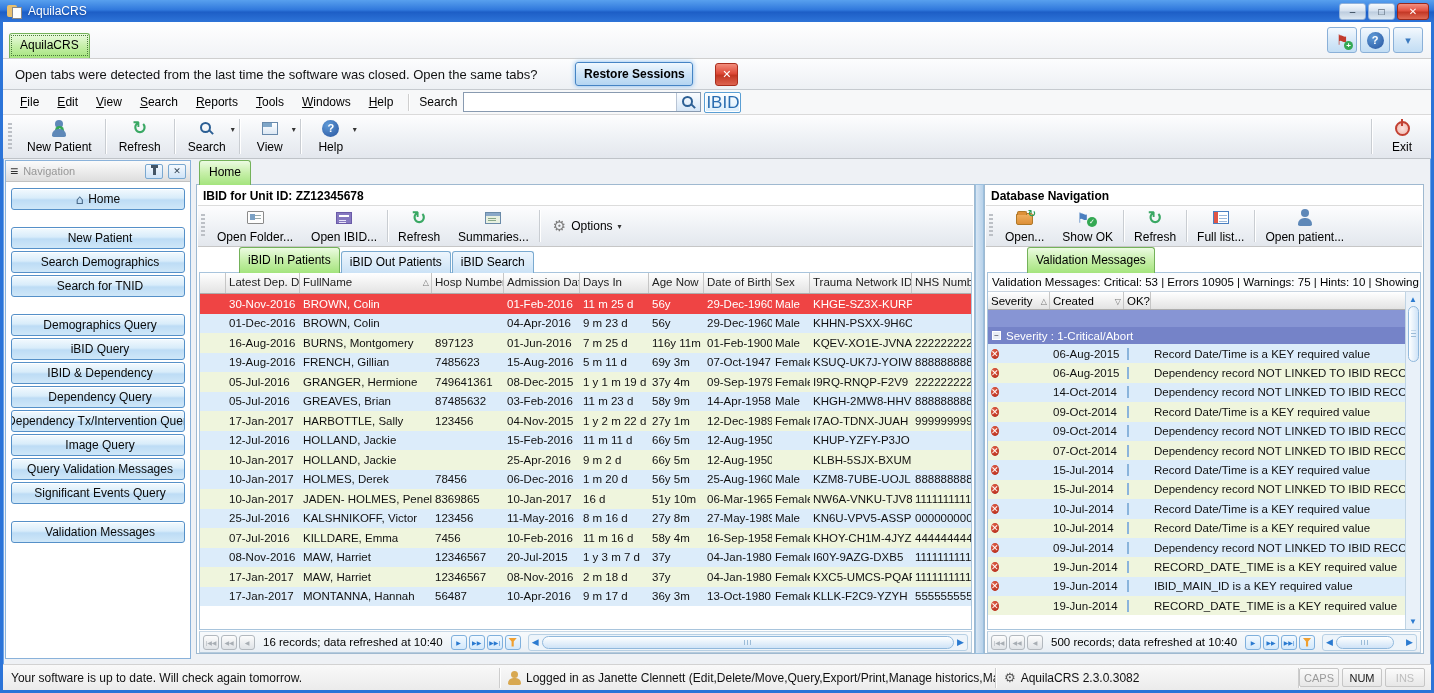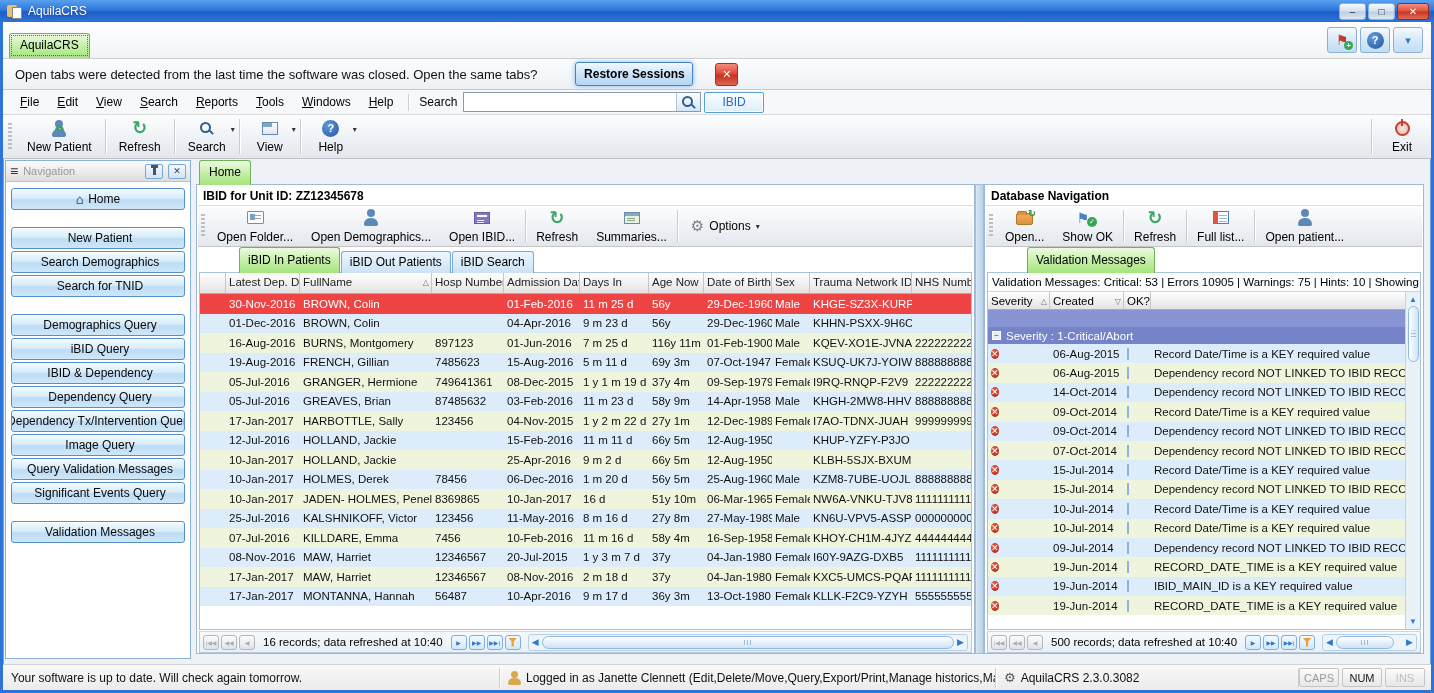--- a/index.html
+++ b/index.html
@@ -51,21 +51,21 @@
   .menu-item::first-letter{text-decoration:underline;}
   .mb-sep{width:1px;height:17px;background:#cfcfcf;margin:0 6px;box-shadow:1px 0 0 #fff;}
   .search-label{margin:0 6px 0 4px;}
   .search-wrap{display:flex;align-items:center;height:20px;border:1px solid #889ab0;background:#fff;width:238px;}
   .search-input{flex:1;border:none;outline:none;height:16px;font-size:12px;padding:0 4px;background:transparent;}
   .lens-btn{width:24px;height:18px;border-left:1px solid #b8c4d4;background:linear-gradient(#fbfdff,#d6e6f6);
             display:flex;align-items:center;justify-content:center;}
   .ic-lens{position:relative;width:13px;height:13px;}
   .ic-lens::before{content:"";position:absolute;left:0;top:0;width:7px;height:7px;border:2px solid #2c5f94;border-radius:50%;}
   .ic-lens::after{content:"";position:absolute;right:1px;bottom:0;width:2px;height:6px;background:#2c5f94;transform:rotate(-45deg);}
-  .ibid-btn{margin-left:3px;height:21px;padding:0 17px;border:1px solid #5a9fd4;border-radius:2px;color:#2a6db0;font-size:12px;
+  .ibid-btn{margin-left:3px;height:21px;padding:0 1px;border:1px solid #5a9fd4;border-radius:2px;color:#2a6db0;font-size:17px;
             background:linear-gradient(#fafdff,#dceefb);box-shadow:inset 0 0 0 1px #fff;}
 
   
   .toolbar{position:absolute;left:3px;top:115px;right:3px;height:44px;display:flex;align-items:stretch;padding-left:2px;
            background:linear-gradient(#fdfdfe,#eef1f5 55%,#e3e7ed);border-bottom:1px solid #bfc3c8;}
   .vgrip{width:4px;margin:8px 3px;background:repeating-linear-gradient(180deg,#bcc0c6 0 2px,transparent 2px 4px);}
   .tb-item{position:relative;display:flex;flex-direction:column;align-items:center;justify-content:center;gap:3px;
            padding:2px 12px;font-size:12px;min-width:58px;}
   .tb-item .dd{position:absolute;right:3px;top:10px;font-size:8px;color:#333;}
   .tb-sep{width:1px;background:#c9cdd2;margin:4px 1px;box-shadow:1px 0 0 #fff;}
@@ -386,26 +386,20 @@
     <div class="p-toolbar">
       <div class="vgrip"></div>
       <div class="pt-item">
         <span class="ic">
             <span class="ic-card"></span>
           </span>
         <span>Open Folder...</span>
       </div>
       <div class="pt-item">
         <span class="ic">
-            <span class="ic-person"></span>
-          </span>
-        <span>Open Demographics...</span>
-      </div>
-      <div class="pt-item">
-        <span class="ic">
             <span class="ic-form"></span>
           </span>
         <span>Open IBID...</span>
       </div>
       <div class="tb-sep"></div>
       <div class="pt-item">
         <span class="ic ic-refresh">↻</span>
         <span>Refresh</span>
       </div>
       <div class="pt-item">

